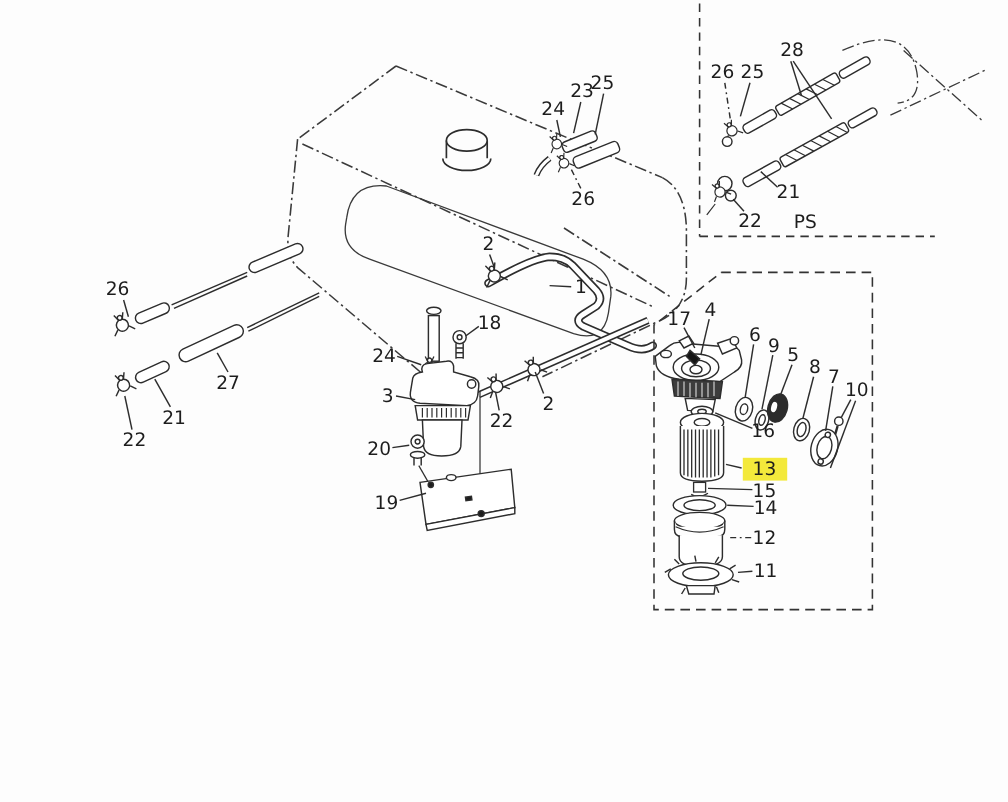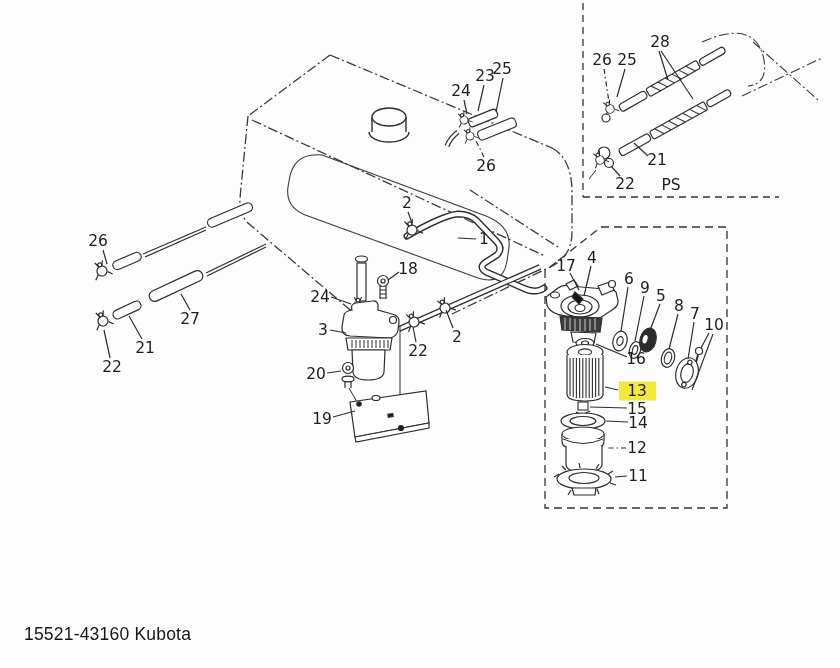--- a/index.html
+++ b/index.html
@@ -302,14 +302,13 @@
         <text x="637" y="409" class="callout">15</text>
         <line x1="628" y1="422" x2="606" y2="421" class="leader"></line>
         <text x="638" y="423" class="callout">14</text>
         <line x1="626" y1="448" x2="606" y2="448" class="leader dashleader"></line>
         <text x="637" y="448" class="callout">12</text>
         <line x1="627" y1="476" x2="615" y2="477" class="leader"></line>
         <text x="638" y="476" class="callout">11</text>
       </g>
 </svg>
 
-<div class="caption">15521-43160 Kubota</div>
 </div>
 
 </body></html>

